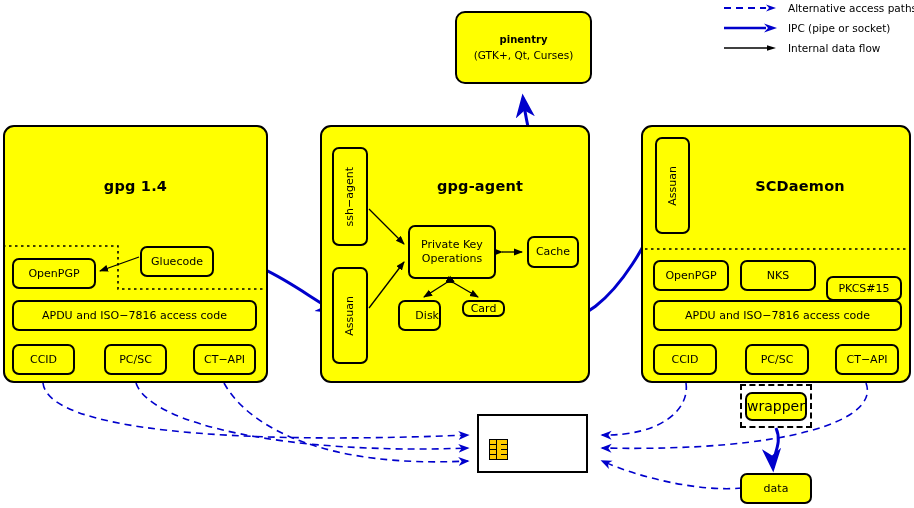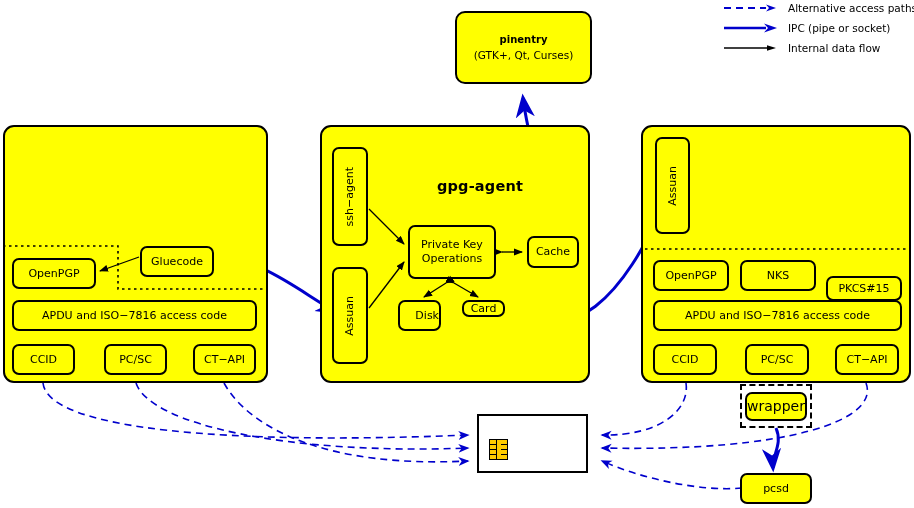--- a/index.html
+++ b/index.html
@@ -166,25 +166,27 @@
     <path d="M 213,256 C 262,258 300,292 336,312" stroke="#0000cc" stroke-width="3" fill="none" marker-end="url(#ipcArrow)"></path>
 
     <path d="M 497,318 C 580,344 620,300 667,200" stroke="#0000cc" stroke-width="3" fill="none" marker-end="url(#ipcArrow)"></path>
 
     <path d="M 553,236 C 545,190 528,140 523,98" stroke="#0000cc" stroke-width="3" fill="none" marker-end="url(#ipcArrow)"></path>
 
     <path d="M 776,428 C 783,444 772,455 773,468" stroke="#0000cc" stroke-width="3" fill="none" marker-end="url(#ipcArrow)"></path>
   </svg>
 
   <div class="box bigbox" style="left:3px; top:125px; width:265px; height:258px;"></div>
+  <div class="bigbox-title" style="left:3px; width:265px; top:178px;">gpg 1.4</div>
 
   <div class="box bigbox" style="left:320px; top:125px; width:270px; height:258px;"></div>
   <div class="bigbox-title" style="left:370px; width:220px; top:178px;">gpg-agent</div>
 
   <div class="box bigbox" style="left:641px; top:125px; width:270px; height:258px;"></div>
+  <div class="bigbox-title" style="left:690px; width:220px; top:178px;">SCDaemon</div>
 
   <div class="box rounded-lg" style="left:455px; top:11px; width:137px; height:73px; flex-direction:column;">
     <span class="pinentry-title">pinentry</span>
     <span class="pinentry-sub">(GTK+, Qt, Curses)</span>
   </div>
 
   <svg class="layer" style="z-index:7;" viewBox="0 0 914 508">
     <path d="M 3,246 L 118,246 L 118,289 L 267,289" stroke="#000000" stroke-width="1.6" fill="none" stroke-dasharray="2.5,3.5"></path>
   </svg>
 
@@ -266,21 +268,21 @@
   <div class="box rounded-sm" style="left:835px; top:344px; width:64px; height:31px;">
     <span class="lbl">CT−API</span>
   </div>
 
   <div class="dashbox" style="left:740px; top:384px; width:72px; height:44px;"></div>
   <div class="box rounded-sm" style="left:745px; top:392px; width:62px; height:29px;">
     <span class="lbl lbl-sm">wrapper</span>
   </div>
 
   <div class="box rounded-sm" style="left:740px; top:473px; width:72px; height:31px;">
-    <span class="lbl">pcsd</span>
+    <span class="lbl">data</span>
   </div>
 
   <div class="card" style="left:477px; top:414px; width:111px; height:59px;">
     <div class="chip" style="left:10px; top:23px; width:17px; height:19px;">
       <i style="left:6px; top:0px; width:1.4px; height:19px;"></i>
       <i style="left:0px; top:4px; width:6px; height:1.4px;"></i>
       <i style="left:0px; top:9px; width:6px; height:1.4px;"></i>
       <i style="left:0px; top:14px; width:6px; height:1.4px;"></i>
       <i style="left:11px; top:4px; width:6px; height:1.4px;"></i>
       <i style="left:11px; top:9px; width:6px; height:1.4px;"></i>

